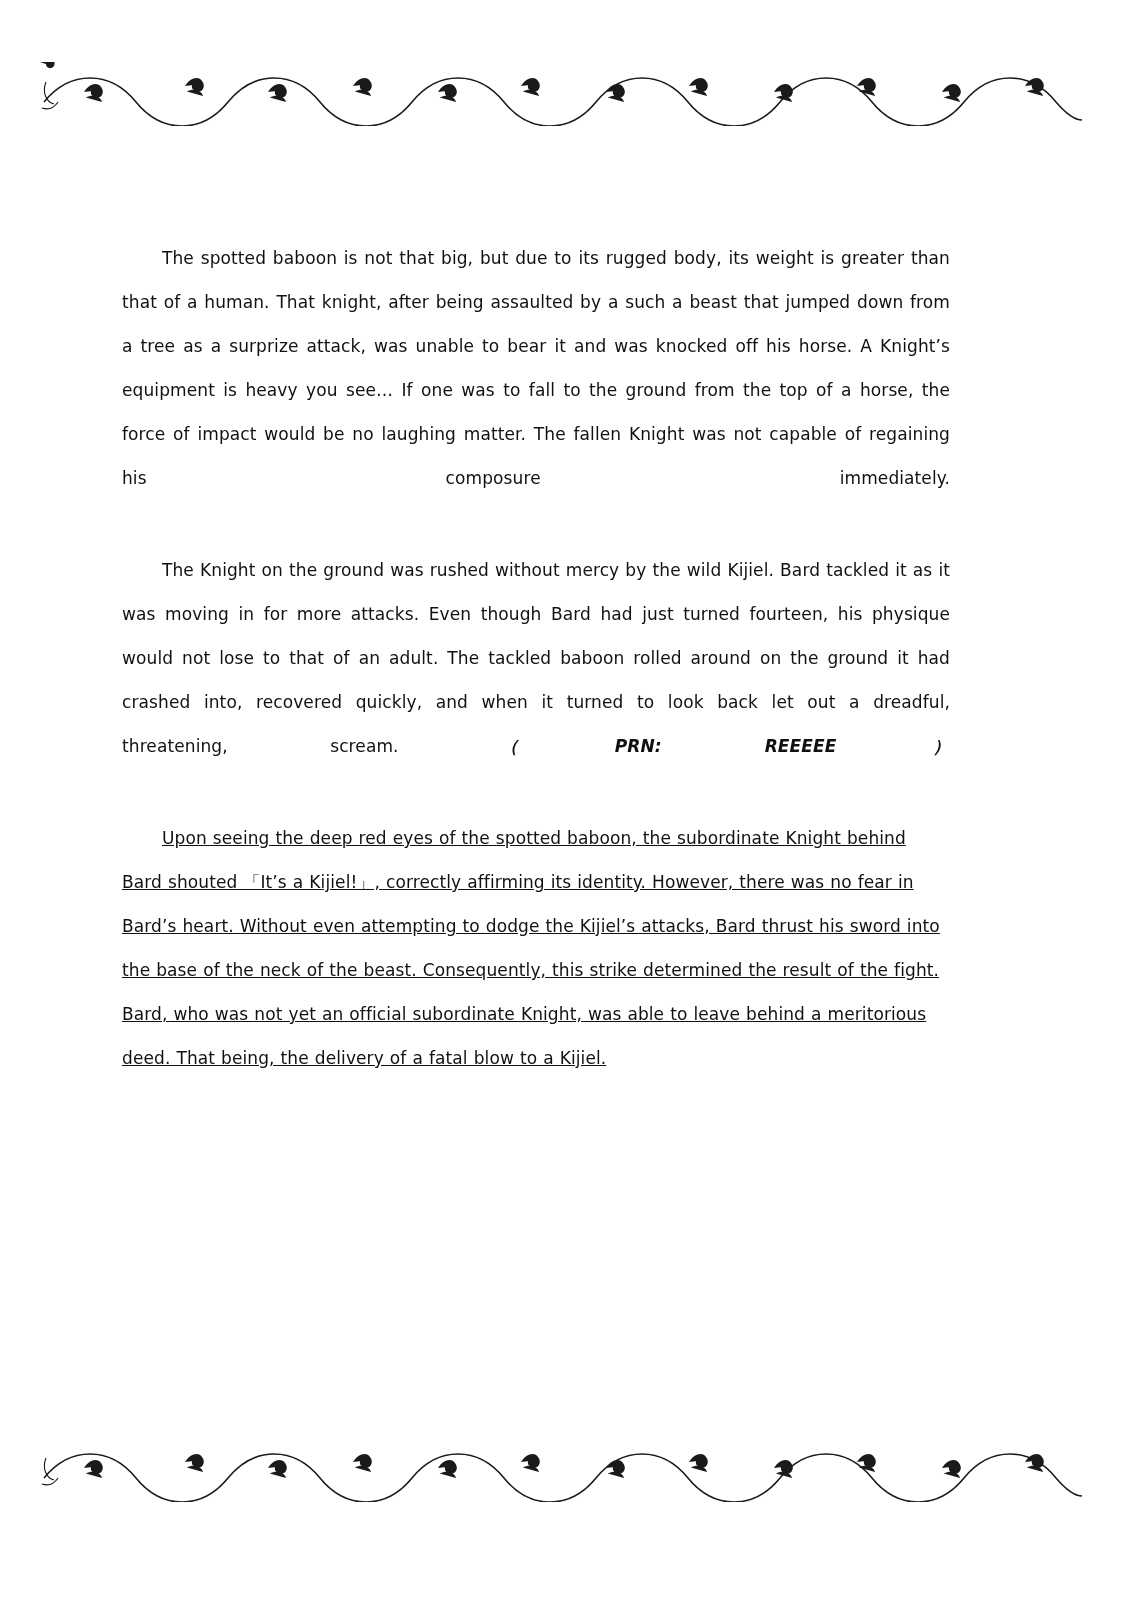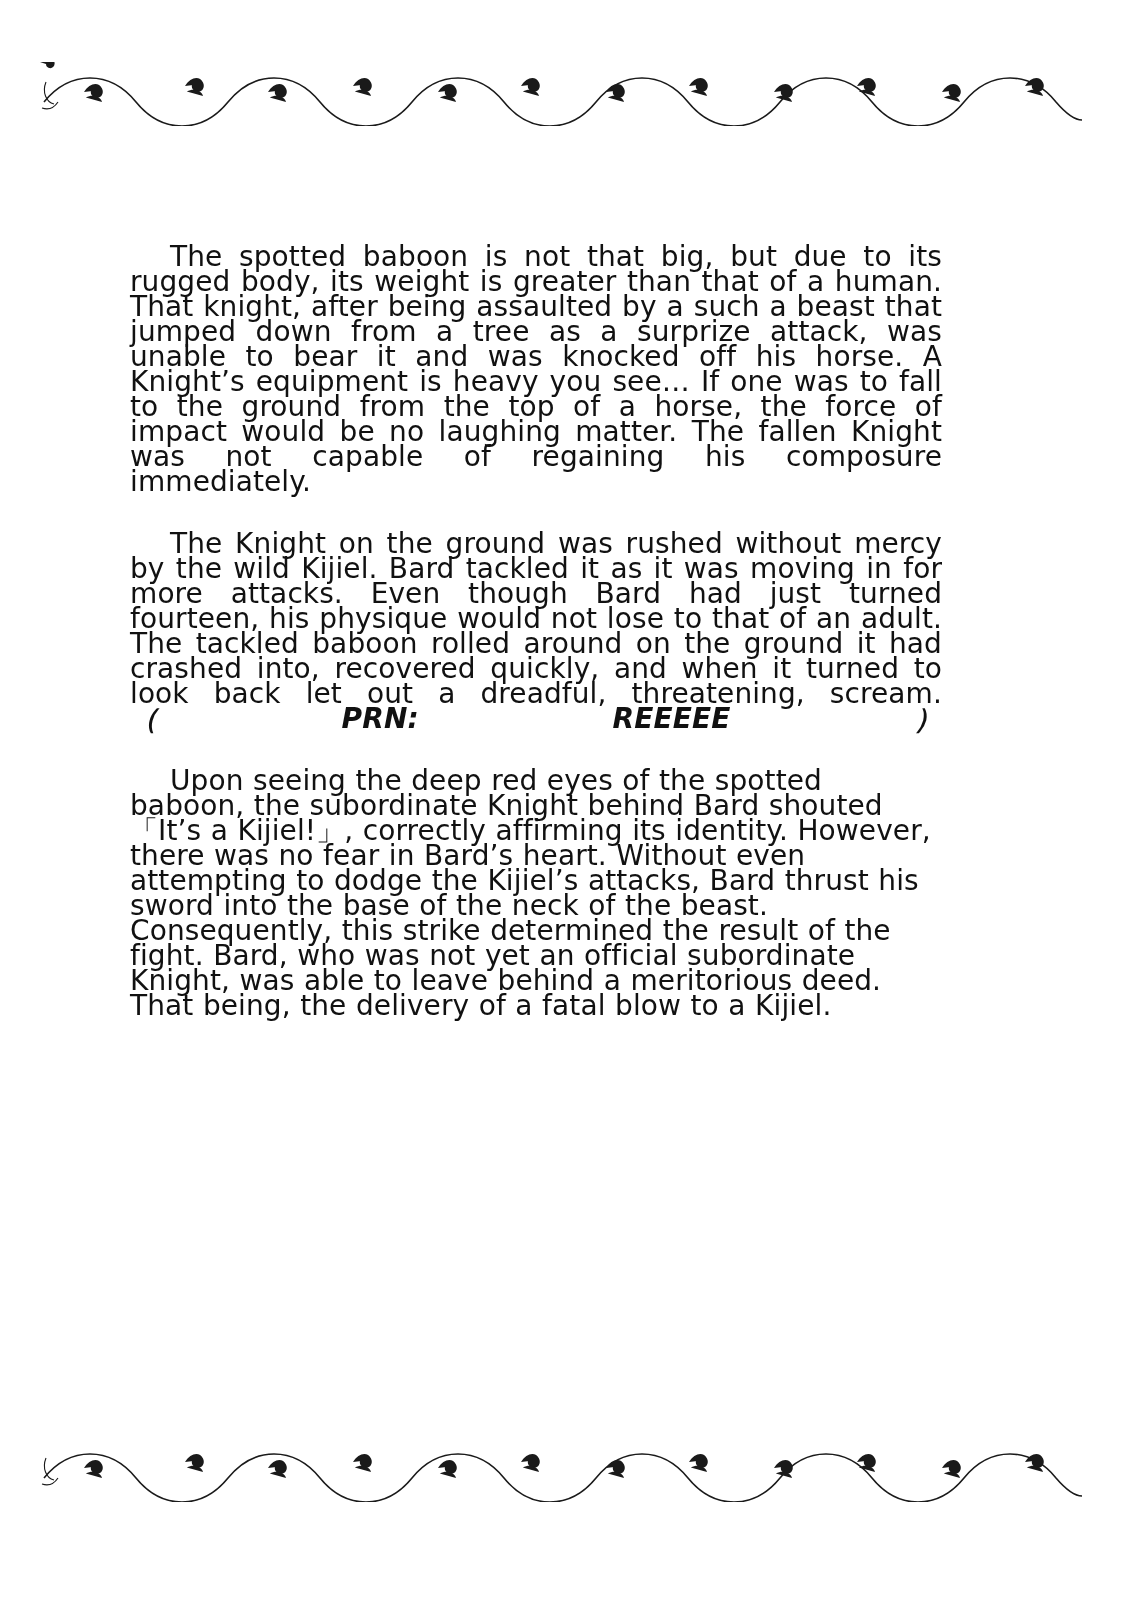--- a/index.html
+++ b/index.html
@@ -40,31 +40,32 @@
 
   
   .content {
     position: absolute;
     left: 118px;
     top: 232px;
     width: 836px;
   }
 
   p.para {
-    margin: 12px;
-    font-size: 28px;
-    line-height: 25px;
+    margin: 4px;
+    font-size: 17px;
+    line-height: 44px;
     text-align: justify;
     text-justify: inter-word;
     text-indent: 40px;
     letter-spacing: 0.1px;
     word-spacing: 0.5px;
   }
   p.para:last-child {
     text-align: left;
+    text-decoration: underline;
   }
   p.para .prn {
     font-style: italic;
     font-weight: bold;
   }
   
   p.para::after {
     content: "";
     display: inline-block;
     width: 100%;

